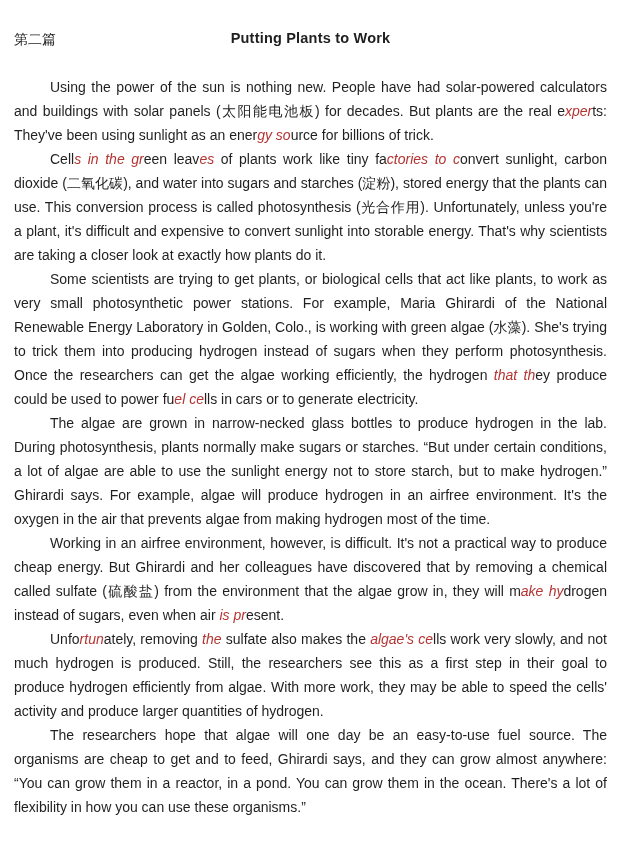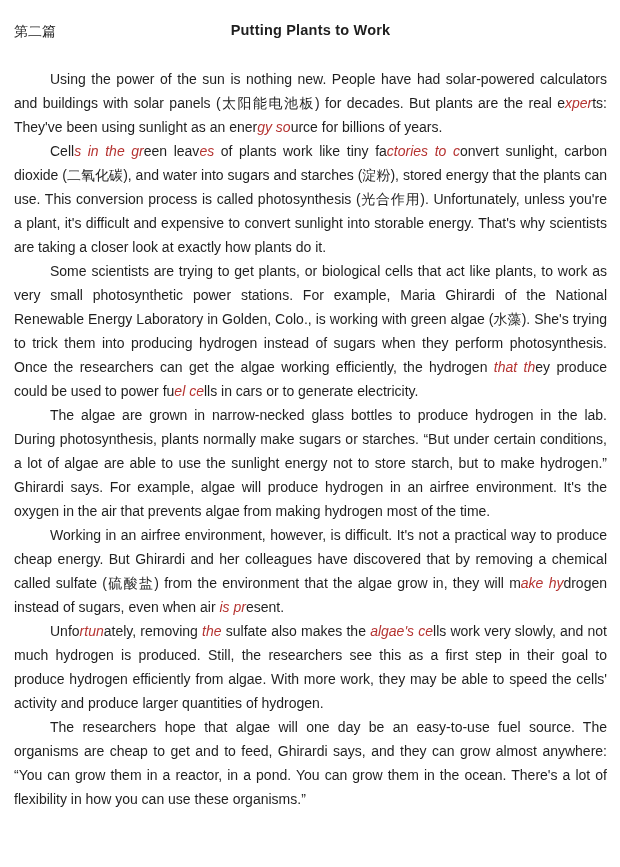--- a/index.html
+++ b/index.html
@@ -28,21 +28,21 @@
     margin-bottom: 25px;
   }
   .passage-label {
     position: absolute;
     left: 0;
     top: 1px;
     font-size: 14px;
     color: var(--ink);
   }
   .page-title {
-    margin: 0;
+    margin: 8px;
     text-align: center;
     font-size: 14.5px;
     font-weight: 700;
     letter-spacing: 0.2px;
     color: var(--ink);
   }
   .article p {
     margin: 0;
     font-size: 14px;
     line-height: 24px;
@@ -57,21 +57,21 @@
 </style>
 </head>
 <body>
 
 <main class="page">
   <header class="header">
     <span class="passage-label">第二篇</span>
     <h1 class="page-title">Putting Plants to Work</h1>
   </header>
   <article class="article">
-      <p><span>Using the power of the sun is nothing new. People have had solar-powered calculators and buildings with solar panels (太阳能电池板) for decades. But plants are the real e</span><span class="red">xper</span><span>ts: They've been using sunlight as an ener</span><span class="red">gy so</span><span>urce for billions of years.</span></p>
+      <p><span>Using the power of the sun is nothing new. People have had solar-powered calculators and buildings with solar panels (太阳能电池板) for decades. But plants are the real e</span><span class="red">xper</span><span>ts: They've been using sunlight as an ener</span><span class="red">gy so</span><span>urce for billions of trick.</span></p>
       <p><span>Cell</span><span class="red">s in the gr</span><span>een leav</span><span class="red">es</span><span> of plants work like tiny fa</span><span class="red">ctories to c</span><span>onvert sunlight, carbon dioxide (二氧化碳), and water into sugars and starches (淀粉), stored energy that the plants can use. This conversion process is called photosynthesis (光合作用). Unfortunately, unless you're a plant, it's difficult and expensive to convert sunlight into storable energy. That's why scientists are taking a closer look at exactly how plants do it.</span></p>
       <p><span>Some scientists are trying to get plants, or biological cells that act like plants, to work as very small photosynthetic power stations. For example, Maria Ghirardi of the National Renewable Energy Laboratory in Golden, Colo., is working with green algae (水藻). She's trying to trick them into producing hydrogen instead of sugars when they perform photosynthesis. Once the researchers can get the algae working efficiently, the hydrogen </span><span class="red">that th</span><span>ey produce could be used to power fu</span><span class="red">el ce</span><span>lls in cars or to generate electricity.</span></p>
       <p><span>The algae are grown in narrow-necked glass bottles to produce hydrogen in the lab. During photosynthesis, plants normally make sugars or starches. “But under certain conditions, a lot of algae are able to use the sunlight energy not to store starch, but to make hydrogen.” Ghirardi says. For example, algae will produce hydrogen in an airfree environment. It's the oxygen in the air that prevents algae from making hydrogen most of the time.</span></p>
       <p><span>Working in an airfree environment, however, is difficult. It's not a practical way to produce cheap energy. But Ghirardi and her colleagues have discovered that by removing a chemical called sulfate (硫酸盐) from the environment that the algae grow in, they will m</span><span class="red">ake hy</span><span>drogen instead of sugars, even when air </span><span class="red">is pr</span><span>esent.</span></p>
       <p><span>Unfo</span><span class="red">rtun</span><span>ately, removing </span><span class="red">the</span><span> sulfate also makes the </span><span class="red">algae's ce</span><span>lls work very slowly, and not much hydrogen is produced. Still, the researchers see this as a first step in their goal to produce hydrogen efficiently from algae. With more work, they may be able to speed the cells' activity and produce larger quantities of hydrogen.</span></p>
       <p><span>The researchers hope that algae will one day be an easy-to-use fuel source. The organisms are cheap to get and to feed, Ghirardi says, and they can grow almost anywhere: “You can grow them in a reactor, in a pond. You can grow them in the ocean. There's a lot of flexibility in how you can use these organisms.”</span></p>
     </article>
 </main>
 
 </body></html>

